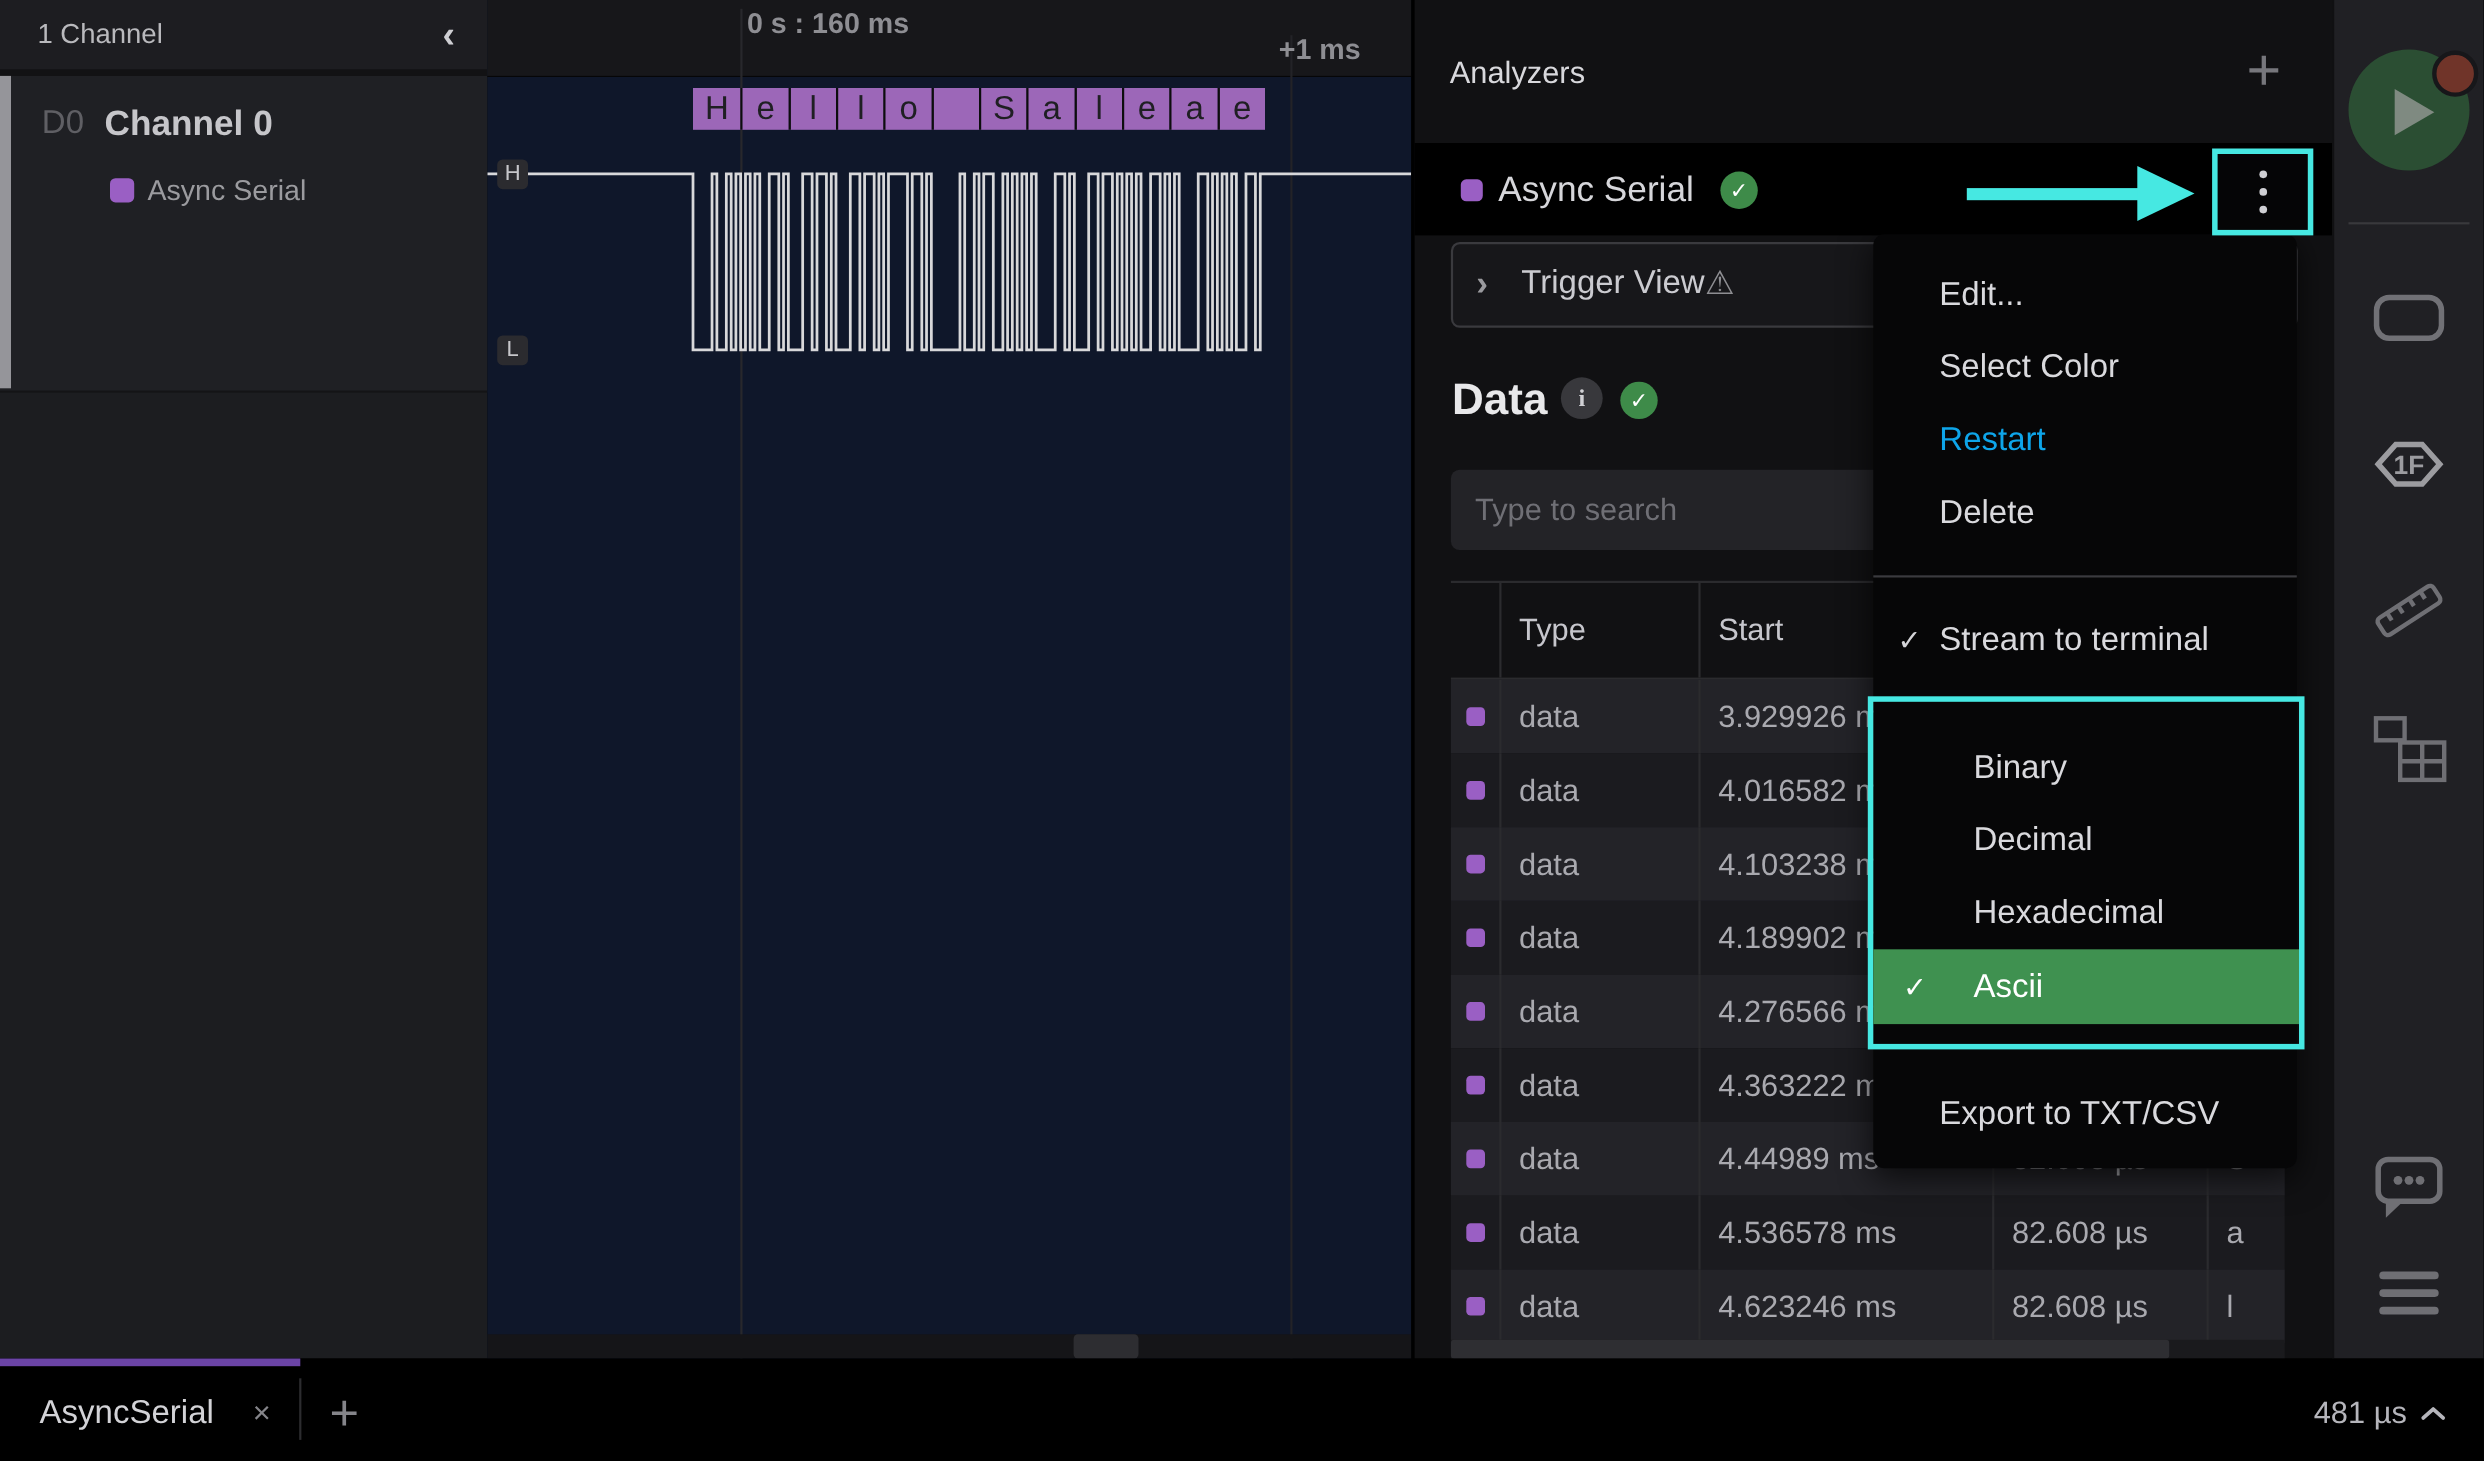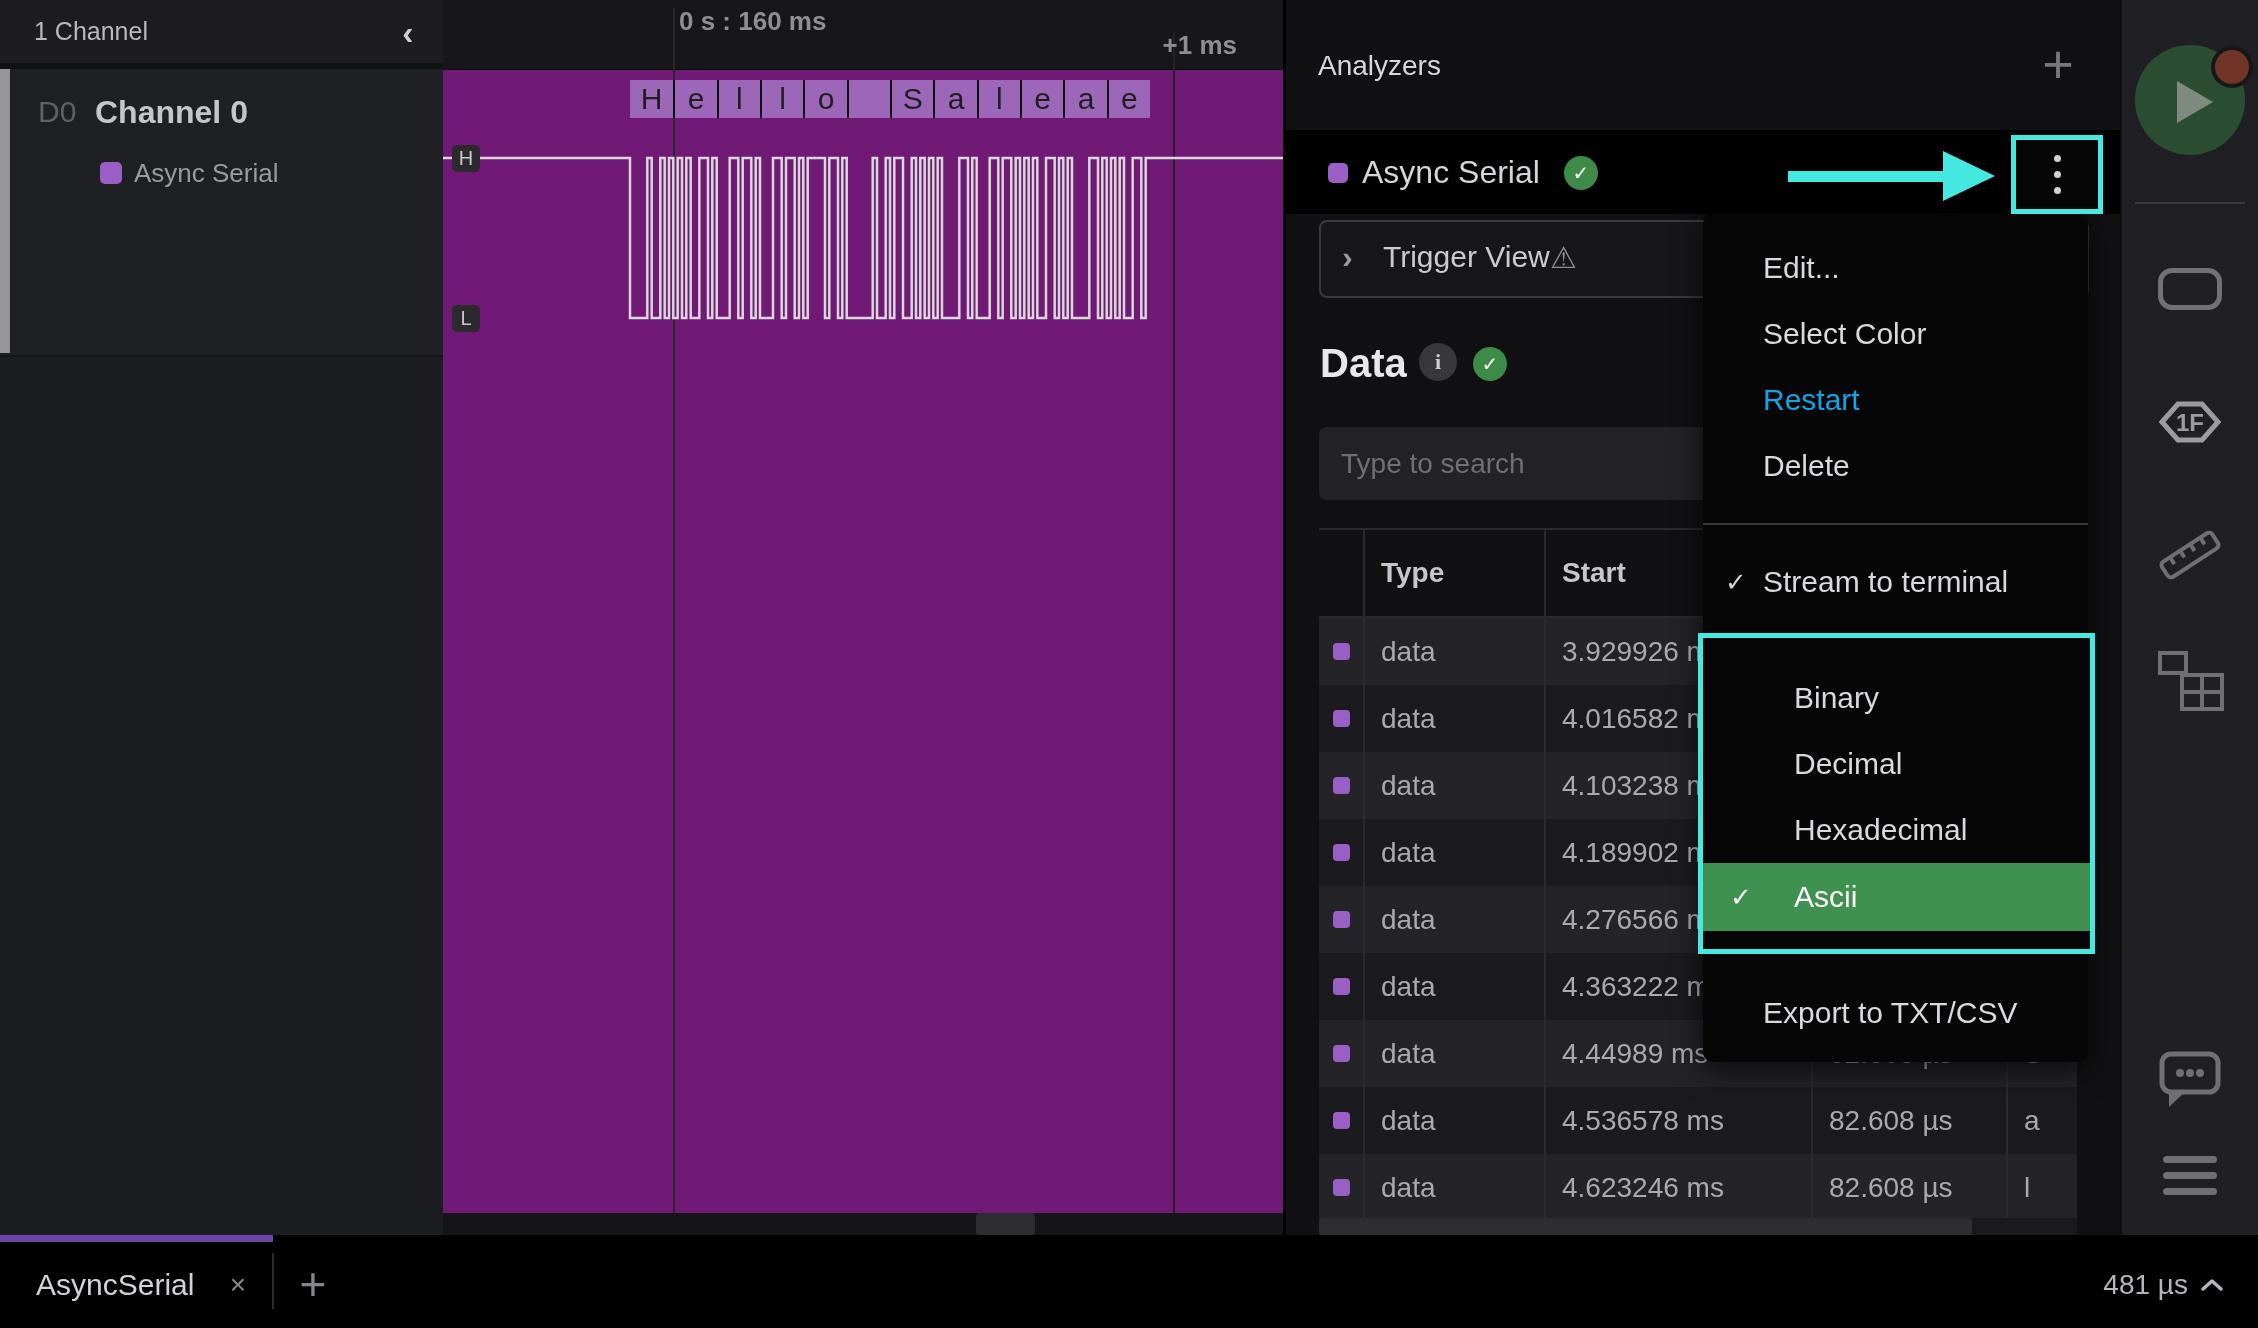--- a/index.html
+++ b/index.html
@@ -15,21 +15,21 @@
   .sb-body{left:0;top:69px;width:443px;height:1166px;background:#1c1d20;}
   .sb-channelarea{left:0;top:69px;width:443px;height:286px;background:#1f2024;border-bottom:2px solid #141416;}
   .sb-scrollbar{left:0;top:69px;width:10px;height:284px;background:#95959a;}
   .chan-id{left:38px;top:88px;height:48px;color:#5f5f64;font-size:30px;font-weight:500;}
   .chan-name{left:95px;top:88px;height:48px;color:#c6c6ca;font-size:32px;font-weight:600;}
   .chan-analyzer{left:100px;top:158px;height:30px;}
   .sq{width:22px;height:22px;border-radius:5px;background:#9a5fc4;}
   .chan-analyzer-label{margin-left:12px;color:#9b9b9f;font-size:26px;}
 
   
-  .wave-area{left:443px;top:0;width:840px;height:1235px;background:#701a75;}
+  .wave-area{left:443px;top:0;width:840px;height:1235px;background:#0f172a;}
   .timeline{left:0;top:0;width:840px;height:69px;background:#17171a;border-bottom:1px solid #060607;}
   .grid1{left:230px;top:8px;width:2px;height:1227px;background:#28282c;}
   .grid2{left:730px;top:32px;width:2px;height:1203px;background:#232327;}
   .tick-main{left:236px;top:6px;height:30px;color:#8e8e93;font-size:26px;font-weight:bold;}
   .tick-offset{left:654px;top:30px;width:140px;height:30px;color:#8e8e93;font-size:26px;font-weight:bold;justify-content:flex-end;}
   .bubble{position:absolute;top:80px;height:38px;width:44px;background:#9c67b8;color:#1f1f23;
           display:flex;align-items:center;justify-content:center;font-size:30px;font-weight:500;}
   .lvl-tag{left:9px;width:28px;height:27px;background:#2b2b2f;border-radius:5px;color:#c6c6ca;
            font-size:20px;justify-content:center;}
   .wave-svg{left:0;top:0;}
@@ -56,21 +56,21 @@
   .data-check{left:187px;top:347px;width:34px;height:34px;font-size:20px;}
   .search{left:33px;top:427px;width:766px;height:73px;background:#232327;border:none;border-radius:8px;
           color:#c9c9cf;font-size:28px;padding:0 0 0 22px;outline:none;box-sizing:border-box;}
   .search::placeholder{color:#6f6f75;}
 
   
   .tbl{left:33px;top:528px;width:758px;}
   .trow{display:grid;grid-template-columns:44px 181px 267px 195px 71px;height:67px;}
   .thead{height:86px;border-top:2px solid #2b2b2e;border-bottom:2px solid #2b2b2e;}
   .tcell{display:flex;align-items:center;padding-left:16px;color:#a9a9af;font-size:28px;overflow:hidden;white-space:nowrap;}
-  .tcell.hdr{color:#c6c6cc;font-weight:bold;padding-left:16px;}
+  .tcell.hdr{color:#c6c6cc;font-weight:normal;padding-left:16px;}
   .tcell.bl{border-left:2px solid #2b2b2e;}
   .tcell.sw{justify-content:center;padding-left:0;}
   .row-odd{background:#232328;}
   .row-even{background:#1b1b1f;}
   .swatch{width:17px;height:17px;border-radius:4px;background:#9a5fc4;}
   .tbl-hscroll{left:33px;top:1218px;width:758px;height:17px;background:#1a1a1d;}
   .tbl-hthumb{left:0;top:0;width:653px;height:17px;background:#2e2e32;border-radius:3px;}
 
   
   .arrow-shaft{left:1788px;top:171px;width:157px;height:11px;background:#46e8e2;}

